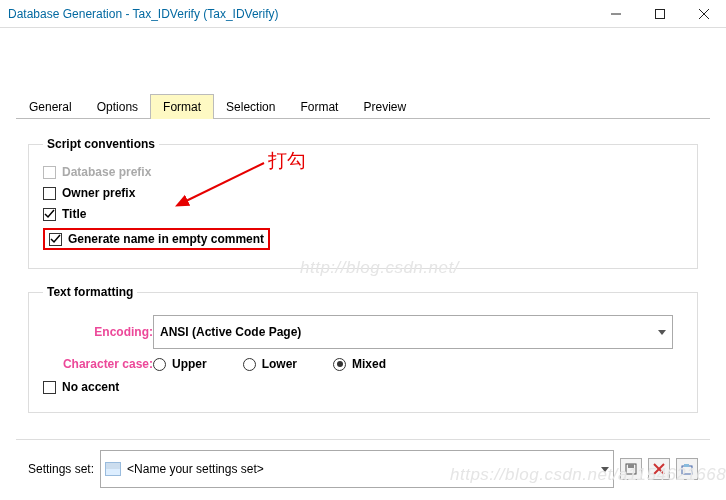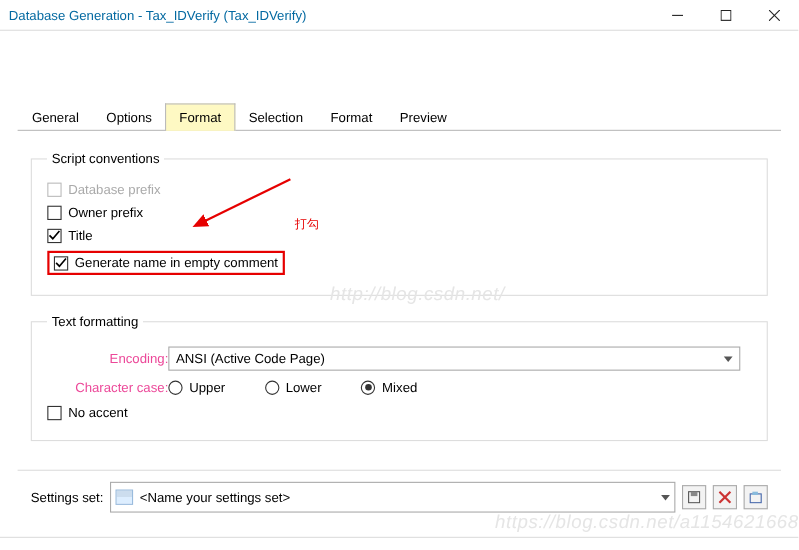--- a/index.html
+++ b/index.html
@@ -8,47 +8,47 @@
   .titlebar .title { flex: 1; font-size: 12px; color: #0369a1; }
   .titlebar .ctrls { display: flex; }
   .titlebar .ctrls div { width: 44px; height: 28px; display: flex; align-items: center; justify-content: center; }
   .titlebar .ctrls svg { width: 10px; height: 10px; stroke: #222; stroke-width: 1; fill: none; }
   .tabs { display: flex; align-items: flex-end; padding: 18px 16px 0 16px; }
   .tab { padding: 5px 12px; border: 1px solid #ccc; border-bottom: none; background: #fef9c3; margin-right: -1px; position: relative; color: #000; }
   .tab.inactive { border-color: transparent; background: transparent; margin-top: 48px; }
   .tab.active { border-color: #bbb; z-index: 2; }
   .tabline { height: 1px; background: #bbb; margin: 0 16px -1px 16px; position: relative; top: -1px; z-index: 1; }
   .tabpage { margin: 0 16px; padding: 18px 12px 10px 12px; }
-  fieldset { border: 1px solid #ddd; margin: 0 0 16px 0; padding: 8px 14px 12px 14px; position: relative; }
+  fieldset { border: 1px solid #ddd; margin: 0 0 16px 0; padding: 8px 14px 12px 14px; position: relative; font-weight: bold; }
   legend { padding: 0 4px; color: #000; font-size: 12px; }
   .chk-row { display: flex; align-items: center; margin: 5px 0; padding: 1px 0; }
   .chk { width: 13px; height: 13px; border: 1px solid #333; margin-right: 6px; display: flex; align-items: center; justify-content: center; background: #fff; }
   .chk.disabled { border-color: #bbb; }
   .chk svg { width: 11px; height: 11px; }
   .lbl { color: #000; }
   .lbl.disabled { color: #aaa; }
   .highlight-box { border: 2px solid #e60000; display: inline-flex; align-items: center; padding: 2px 4px; }
   .form-row { display: flex; align-items: center; margin: 8px 0; }
   .form-label { width: 110px; color: #ec4899; text-align: right; }
-  .select { flex: 1; border: 1px solid #aaa; height: 22px; display: flex; align-items: center; padding: 4px 6px; background: #fff; justify-content: space-between; max-width: 520px; }
+  .select { flex: 1; border: 1px solid #aaa; height: 22px; display: flex; align-items: center; padding: 16px 6px; background: #fff; justify-content: space-between; max-width: 520px; }
   .select .arrow { width: 0; height: 0; border-left: 4px solid transparent; border-right: 4px solid transparent; border-top: 5px solid #555; }
   .radio-group { display: flex; align-items: center; gap: 36px; flex: 1; }
   .radio-item { display: flex; align-items: center; gap: 6px; }
   .radio { width: 13px; height: 13px; border-radius: 50%; border: 1px solid #333; display: flex; align-items: center; justify-content: center; }
   .radio .dot { width: 6px; height: 6px; border-radius: 50%; background: #333; }
   .settings-row { display: flex; align-items: center; margin: 0 16px; padding: 10px 12px; border-top: 1px solid #ddd; gap: 6px; }
-  .settings-row .combo { flex: 1; border: 1px solid #aaa; height: 28px; display: flex; align-items: center; padding: 0 4px; background: #fff; justify-content: space-between; }
+  .settings-row .combo { flex: 1; border: 1px solid #aaa; height: 38px; display: flex; align-items: center; padding: 0 4px; background: #fff; justify-content: space-between; }
   .settings-row .combo .ico { width: 16px; height: 14px; background: linear-gradient(#cde 50%, #def 50%); border: 1px solid #9bd; margin-right: 6px; }
   .iconbtn { width: 22px; height: 22px; border: 1px solid #aaa; background: #f3f3f3; display: flex; align-items: center; justify-content: center; }
   .iconbtn svg { width: 12px; height: 12px; }
   .buttons { display: flex; justify-content: flex-end; gap: 10px; padding: 12px 16px; border-top: 1px solid #ddd; margin-top: 12px; text-align: right; }
   .btn { min-width: 90px; height: 26px; border: 5px solid #ef4444; background: #fff; display: flex; align-items: center; justify-content: center; color: #000; }
   .btn.primary { border: 1.5px solid #0078d7; }
   .btn.dim { color: #a16207; text-decoration: underline; }
-  .annotation { position: absolute; color: #e60000; font-size: 11px; margin-top: 48px; }
+  .annotation { position: absolute; color: #e60000; font-size: 19px; }
   .arrow-svg { position: absolute; }
   .watermark { position: absolute; color: #e5e5e5; font-size: 17px; letter-spacing: 0.5px; pointer-events: none; font-style: italic; }
 </style>
 </head>
 <body>
 
 <div class="titlebar">
   <div class="title">Database Generation - Tax_IDVerify (Tax_IDVerify)</div>
   <div class="ctrls">
     <div>

